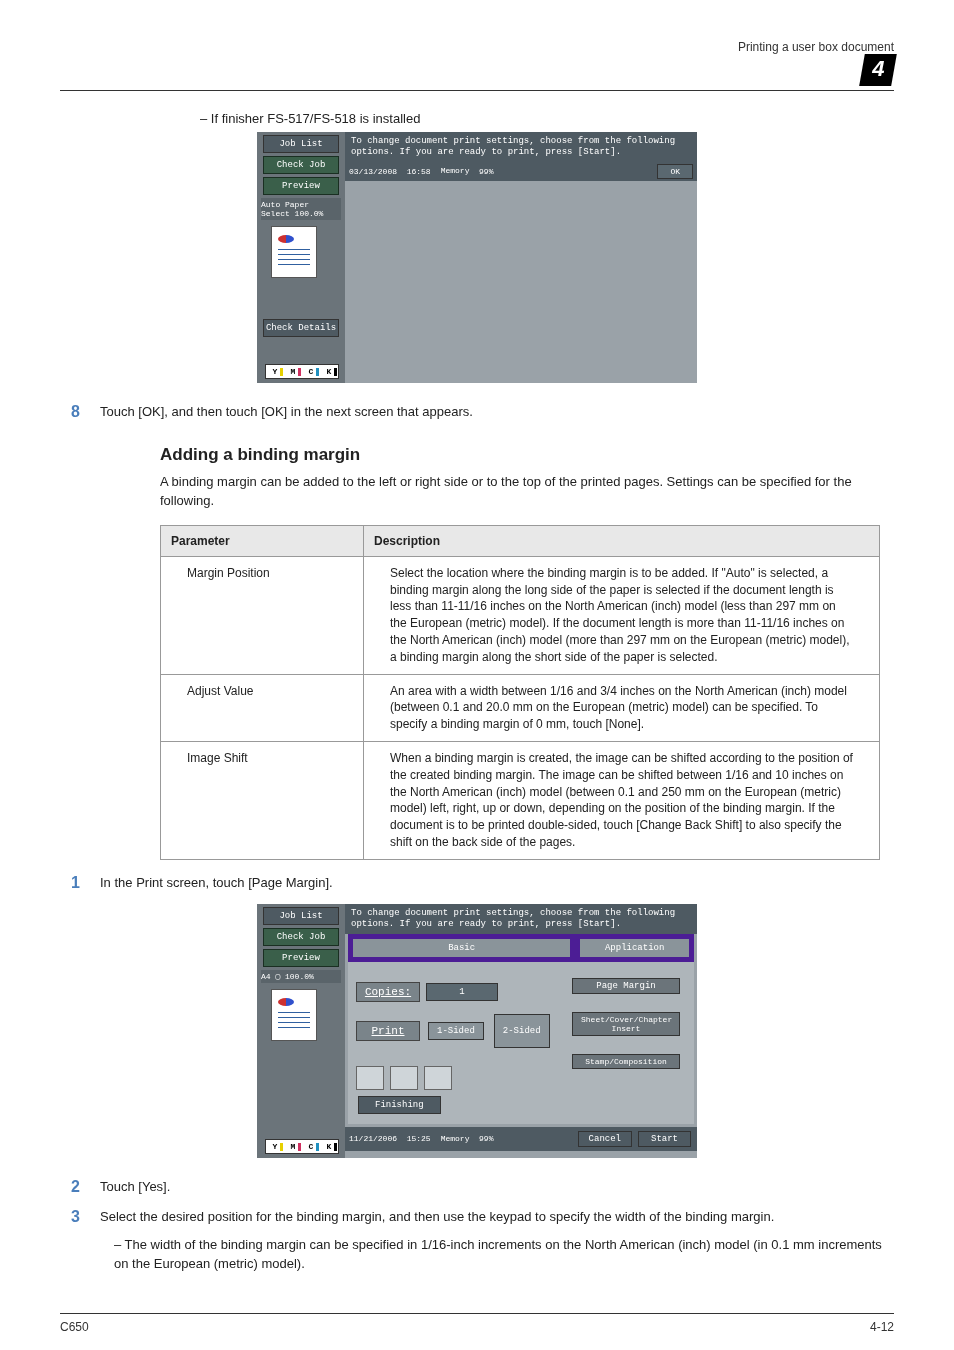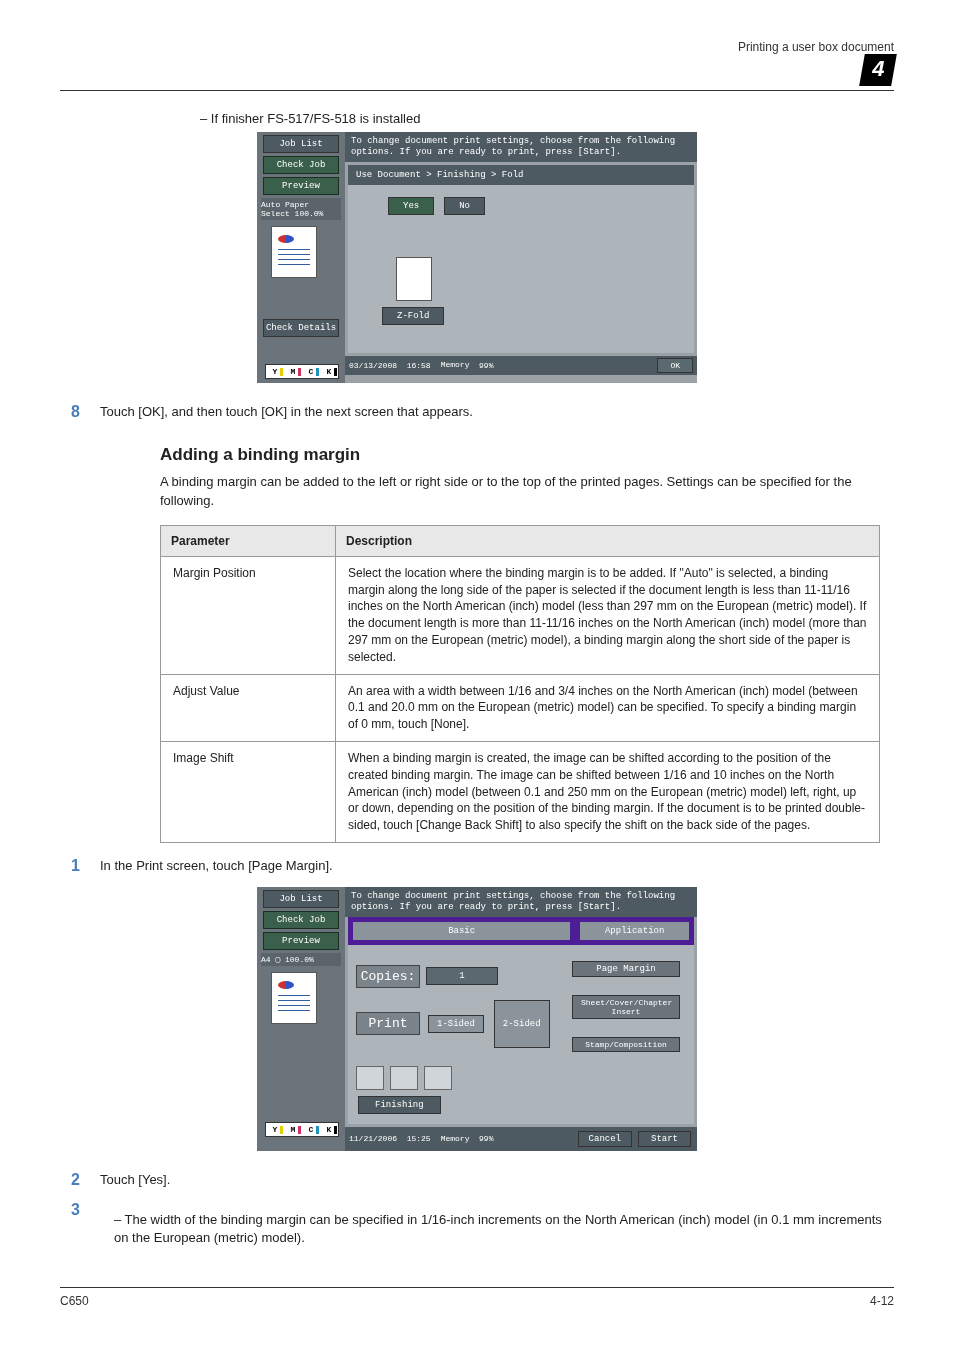--- a/index.html
+++ b/index.html
@@ -52,21 +52,21 @@
   }
   table.param th {
     background: #e8e8e8;
     text-align: left;
     padding: 8px 10px;
     border: 1px solid #999;
     font-weight: bold;
   }
   table.param td {
     border: 1px solid #999;
-    padding: 8px 12px;
+    padding: 8px 26px;
     vertical-align: top;
     line-height: 1.4;
     margin-top: 45px;
   }
   table.param td:first-child { width: 150px; }
   .screenshot {
     width: 440px;
     margin: 6px auto 20px auto;
     background: #a21caf;
     font-family: "Courier New", monospace;
@@ -208,24 +208,25 @@
   .control-row {
     display: flex;
     align-items: center;
     gap: 6px;
     margin: 10px 0;
   }
   .control-label {
     background: #7a848a;
     border: 1px solid #444;
     color: #fff;
-    font-size: 13px;
+    font-size: 11px;
     padding: 3px 0;
     width: 62px;
     text-align: center;
+    text-decoration: underline;
   }
   .control-val {
     background: #5a6870;
     border: 1px solid #333;
     color: #fff;
     font-size: 9px;
     padding: 3px 0;
     width: 70px;
     text-align: center;
   }
@@ -279,29 +280,20 @@
       <div style="height:20px"></div>
       <div class="cmyk">
         <span class="y">Y</span>
           <span class="m">M</span>
           <span class="c">C</span>
           <span class="k">K</span>
       </div>
     </div>
     <div class="scr-right">
       <div class="scr-banner">To change document print settings, choose from the following options. If you are ready to print, press [Start].</div>
-      <div class="scr-crumb">Use Document &gt; Finishing &gt; Fold</div>
-      <div class="scr-body">
-        <div style="text-align:left; padding-left:30px;">
-          <span class="scr-btn green">Yes</span>
-          <span class="scr-btn">No</span>
-        </div>
-        <div class="page-icon" style="margin:40px 0 4px 40px;"></div>
-        <div style="margin-left:24px;"><span class="scr-btn">Z-Fold</span></div>
-      </div>
       <div class="scr-footer">
         <span>03/13/2008</span>&nbsp;&nbsp;
         <span>16:58</span>
         <div style="width:10px"></div>
         <div style="line-height:1;">
           <div>Memory</div>
         </div>&nbsp;&nbsp;
         <span>99%</span>
         <span class="ok">OK</span>
       </div>
@@ -369,21 +361,21 @@
       </div>
       <div class="scr-body" style="min-height:140px; display:flex;">
         <div style="flex:2;">
           <div class="control-row">
             <span class="control-label">Copies:</span>
             <span class="control-val">1</span>
           </div>
           <div class="control-row">
             <span class="control-label">Print</span>
             <span class="scr-btn lt" style="padding:3px 8px;">1-Sided</span>
-            <span class="scr-btn lt" style="padding:18px 8px;">2-Sided</span>
+            <span class="scr-btn lt" style="padding:11px 8px;">2-Sided</span>
           </div>
           <div class="icon-row">
             <div class="icon-box"></div>
             <div class="icon-box"></div>
             <div class="icon-box"></div>
           </div>
           <div style="margin-top:4px;"><span class="scr-btn" style="padding:3px 16px;">Finishing</span></div>
         </div>
         <div style="flex:1;">
           <div class="scr-small-label" style="margin-top:6px;">Page Margin</div>
@@ -405,20 +397,21 @@
 </div>
 
 <div class="step">
   <div class="step-num">2</div>
   <div class="step-body">Touch [Yes].</div>
 </div>
 
 <div class="step">
   <div class="step-num">3</div>
   <div class="step-body">
+    <div>Select the desired position for the binding margin, and then use the keypad to specify the width of the binding margin.</div>
     <div style="margin-top:10px; margin-left:14px;">–   The width of the binding margin can be specified in 1/16-inch increments on the North American (inch) model (in 0.1 mm increments on the European (metric) model).</div>
   </div>
 </div>
 
 <div class="page-footer">
   <span>C650</span>
   <span>4-12</span>
 </div>
 
 </body></html>

